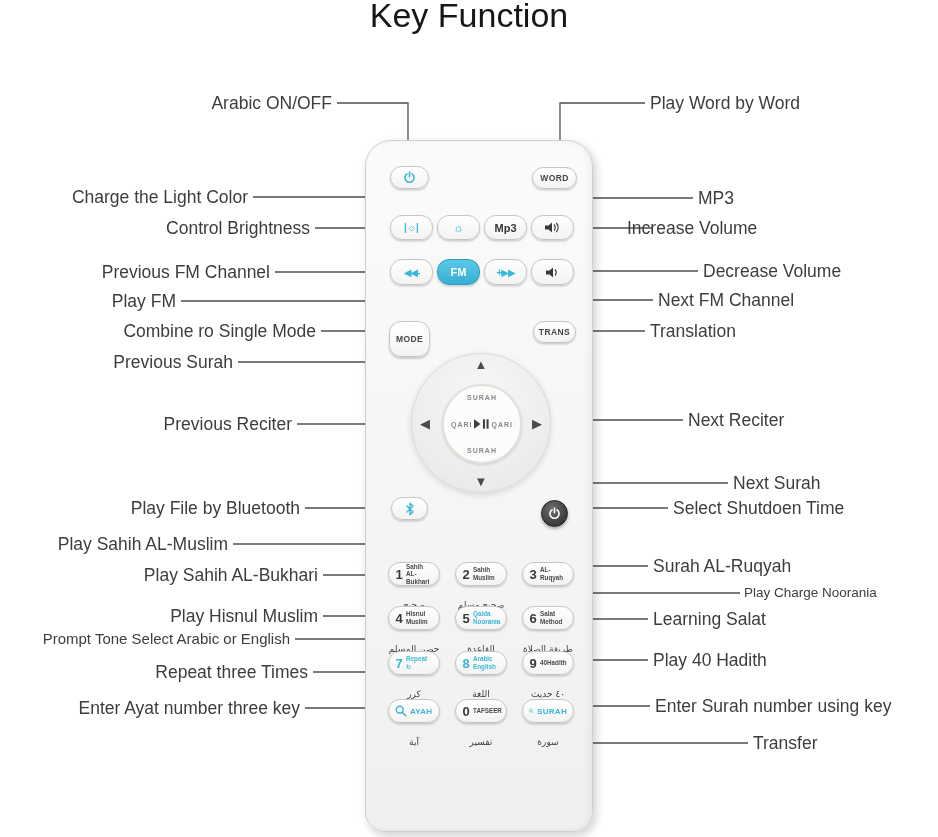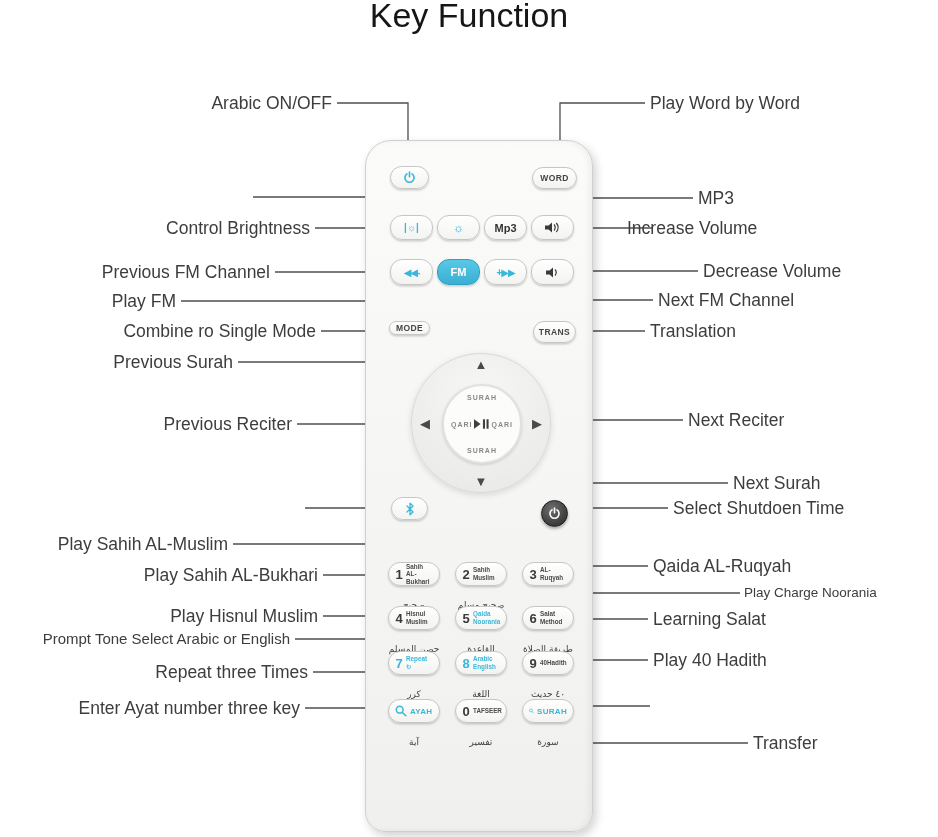--- a/index.html
+++ b/index.html
@@ -91,46 +91,49 @@
     <polyline points="668,508 582,508"></polyline>
     <polyline points="648,566 563,566"></polyline>
     <polyline points="740,593 500,593 500,604"></polyline>
     <polyline points="648,619 578,619"></polyline>
     <polyline points="648,660 574,660"></polyline>
     <polyline points="650,706 580,706"></polyline>
     <polyline points="748,743 500,743 500,724"></polyline>
   </svg>
 
   <div class="callout" style="right:606px;top:93px;">Arabic ON/OFF</div>
+  <div class="callout" style="right:690px;top:187px;">Charge the Light Color</div>
   <div class="callout" style="right:628px;top:218px;">Control Brightness</div>
   <div class="callout" style="right:668px;top:262px;">Previous FM Channel</div>
   <div class="callout" style="right:762px;top:291px;">Play FM</div>
   <div class="callout" style="right:622px;top:321px;">Combine ro Single Mode</div>
   <div class="callout" style="right:705px;top:352px;">Previous Surah</div>
   <div class="callout" style="right:646px;top:414px;">Previous Reciter</div>
+  <div class="callout" style="right:638px;top:498px;">Play File by Bluetooth</div>
   <div class="callout" style="right:710px;top:534px;">Play Sahih AL-Muslim</div>
   <div class="callout" style="right:620px;top:565px;">Play Sahih AL-Bukhari</div>
   <div class="callout" style="right:620px;top:606px;">Play Hisnul Muslim</div>
   <div class="callout small" style="right:648px;top:630px;">Prompt Tone Select Arabic or English</div>
   <div class="callout" style="right:630px;top:662px;">Repeat three Times</div>
   <div class="callout" style="right:638px;top:698px;">Enter Ayat number three key</div>
 
   <div class="callout" style="left:650px;top:93px;">Play Word by Word</div>
   <div class="callout" style="left:698px;top:188px;">MP3</div>
   <div class="callout" style="left:627px;top:218px;">Increase Volume</div>
   <div class="callout" style="left:703px;top:261px;">Decrease Volume</div>
   <div class="callout" style="left:658px;top:290px;">Next FM Channel</div>
   <div class="callout" style="left:650px;top:321px;">Translation</div>
   <div class="callout" style="left:688px;top:410px;">Next Reciter</div>
   <div class="callout" style="left:733px;top:473px;">Next Surah</div>
   <div class="callout" style="left:673px;top:498px;">Select Shutdoen Time</div>
-  <div class="callout" style="left:653px;top:556px;">Qaida AL-Ruqyah</div>
+  <div class="callout" style="left:653px;top:556px;">Surah AL-Ruqyah</div>
   <div class="callout tiny" style="left:744px;top:585px;">Play Charge Noorania</div>
   <div class="callout" style="left:653px;top:609px;">Learning Salat</div>
   <div class="callout" style="left:653px;top:650px;">Play 40 Hadith</div>
+  <div class="callout" style="left:655px;top:696px;">Enter Surah number using key</div>
   <div class="callout" style="left:753px;top:733px;">Transfer</div>
 
   <div class="remote">
 
     <div class="rbtn" style="left:24px;top:25px;width:39px;height:23px;">
       <svg width="13" height="13" viewBox="0 0 12 12">
         <path d="M6 1 V5.4" stroke="#38b7da" stroke-width="1.5" stroke-linecap="round" fill="none"></path>
         <path d="M3.7 2.7 A4.2 4.2 0 1 0 8.3 2.7" stroke="#38b7da" stroke-width="1.5" stroke-linecap="round" fill="none"></path>
       </svg>
     </div>
@@ -165,21 +168,21 @@
     <div class="rbtn" style="left:118px;top:118px;width:43px;height:26px;">
       <span class="seek">+▶▶</span>
     </div>
     <div class="rbtn" style="left:165px;top:118px;width:43px;height:26px;">
       <svg width="17" height="13" viewBox="0 0 17 13">
         <path d="M2 4.5 H5.5 L9 1.5 V11.5 L5.5 8.5 H2 Z" fill="#3a3a3a"></path>
         <path d="M11 3.5 Q13.5 6.5 11 9.5" stroke="#3a3a3a" stroke-width="1.2" fill="none"></path>
       </svg>
     </div>
 
-    <div class="rbtn" style="left:23px;top:180px;width:41px;height:14px;">
+    <div class="rbtn" style="left:23px;top:180px;width:41px;height:36px;">
       <span class="pill-label">MODE</span>
     </div>
     <div class="rbtn" style="left:167px;top:180px;width:43px;height:22px;">
       <span class="pill-label">TRANS</span>
     </div>
 
     <div class="dpad-outer" style="left:45px;top:212px;width:140px;height:140px;">
       <span class="arrow" style="left:50%;transform:translateX(-50%);top:4px;">▲</span>
       <span class="arrow" style="left:50%;transform:translateX(-50%);bottom:4px;">▼</span>
       <span class="arrow" style="top:50%;transform:translateY(-50%);left:8px;">◀</span>

